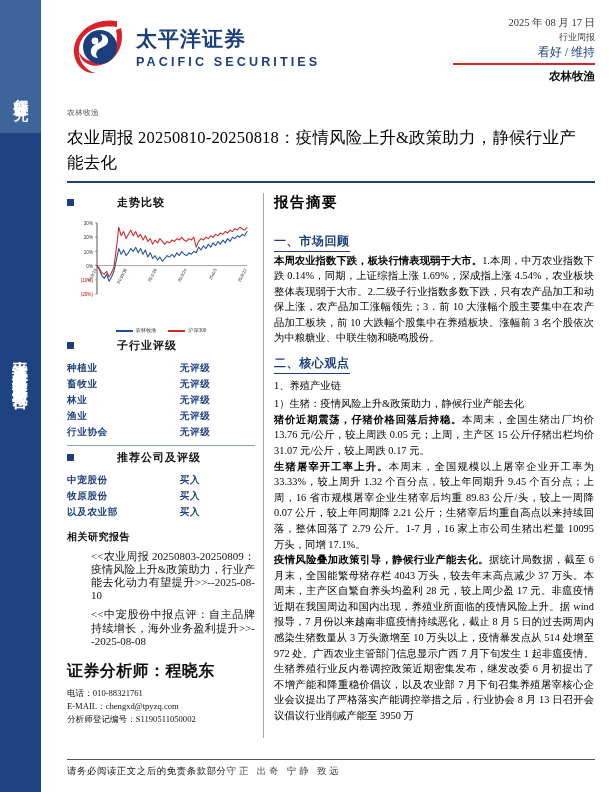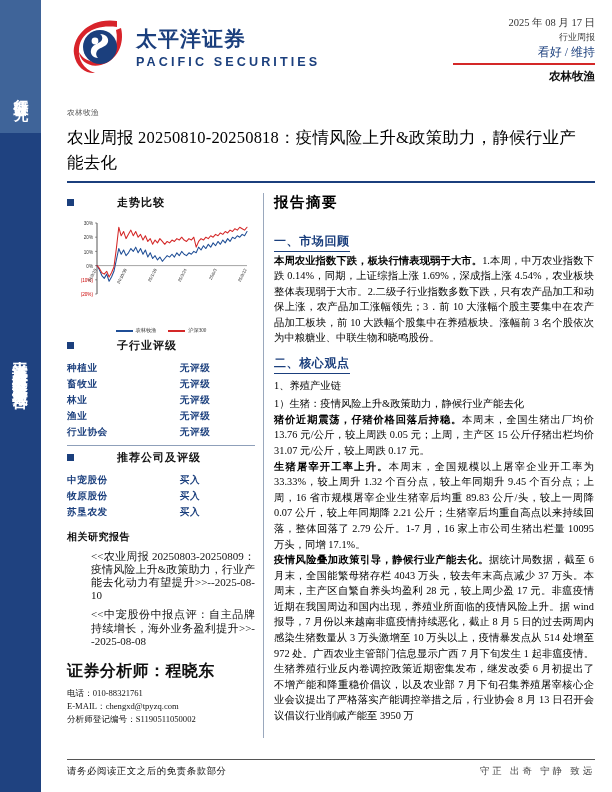--- a/index.html
+++ b/index.html
@@ -324,21 +324,20 @@
     left: 41px;
     bottom: 14px;
     width: 571px;
   }
   .footer-rule {
     border-top: 1.3px solid #555;
     margin: 0 17px 0 26px;
   }
   .footer-row {
     display: flex;
-    justify-content: space-between;
     align-items: baseline;
     margin: 5px 17px 0 26px;
   }
   .footer-left {
     font-size: 9.4px;
     color: #111;
     letter-spacing: 0.6px;
   }
   .footer-right {
     font-size: 9.4px;
@@ -476,21 +475,21 @@
           <tbody id="company-body">
               <tr>
                 <td class="rt-name">中宠股份</td>
                 <td class="rt-val">买入</td>
               </tr>
               <tr>
                 <td class="rt-name">牧原股份</td>
                 <td class="rt-val">买入</td>
               </tr>
               <tr>
-                <td class="rt-name">苏垦农发</td>
+                <td class="rt-name">以及农业部</td>
                 <td class="rt-val">买入</td>
               </tr>
             </tbody>
         </table>
 
         <div class="rel-head">相关研究报告</div>
         <div id="related-list">
             <div class="rel-item">&lt;&lt;农业周报 20250803-20250809：疫情风险上升&amp;政策助力，行业产能去化动力有望提升&gt;&gt;--2025-08-10</div>
             <div class="rel-item">&lt;&lt;中宠股份中报点评：自主品牌持续增长，海外业务盈利提升&gt;&gt;--2025-08-08</div>
           </div>

